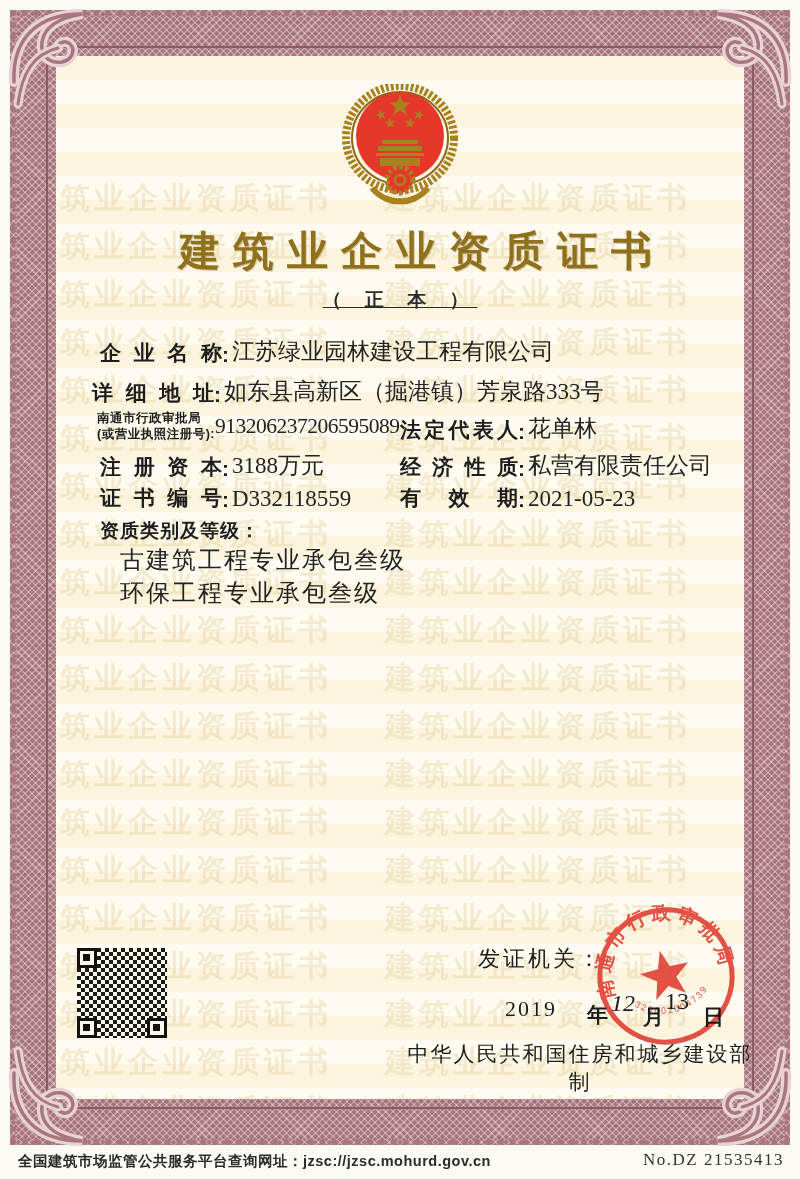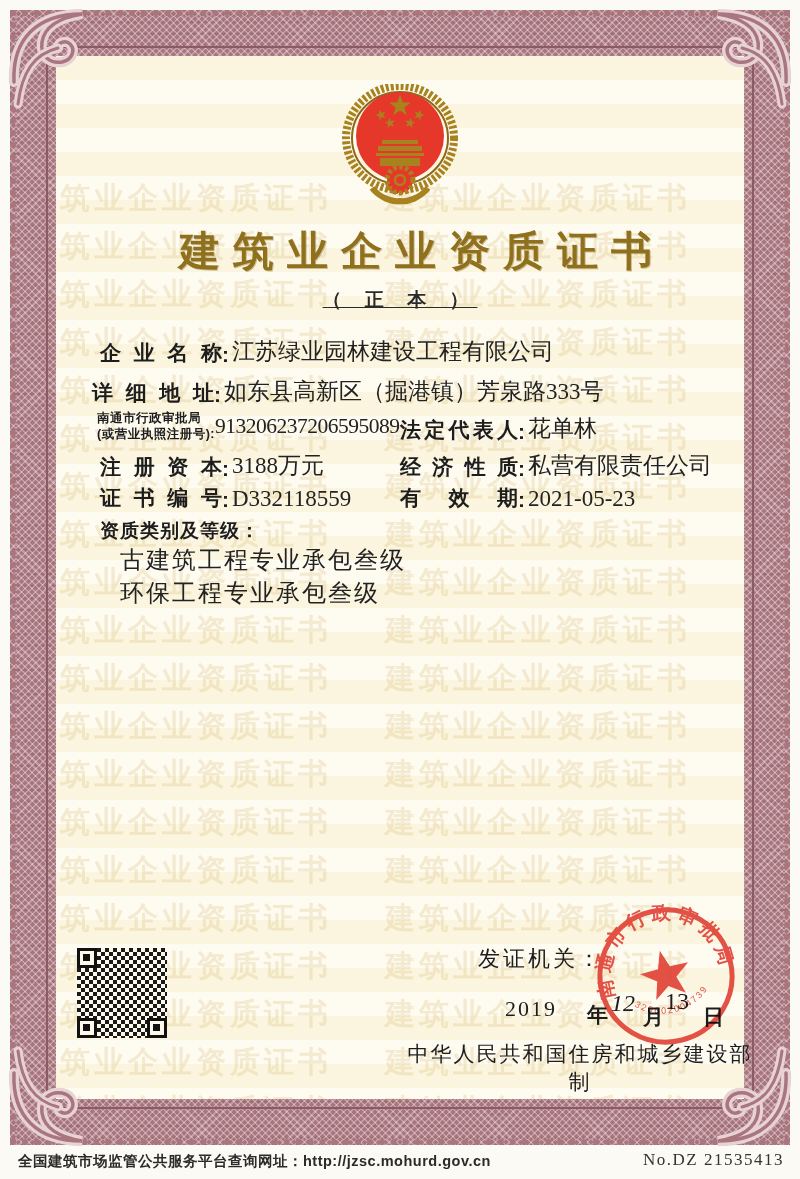--- a/index.html
+++ b/index.html
@@ -257,14 +257,14 @@
         <textPath href="#sealTop" startOffset="50%" text-anchor="middle">南通市行政审批局</textPath>
       </text>
       <text fill="#e03a2f" font-size="9" letter-spacing="2">
         <textPath href="#sealBottom" startOffset="50%" text-anchor="middle">320602004739</textPath>
       </text>
     </svg>
   </div>
 
 </div>
 
-<div class="footer-left">全国建筑市场监管公共服务平台查询网址：http://jzsc.mohurd.gov.cn</div>
+<div class="footer-left">全国建筑市场监管公共服务平台查询网址：jzsc://jzsc.mohurd.gov.cn</div>
 <div class="footer-right">No.DZ  21535413</div>
 
 </body></html>

